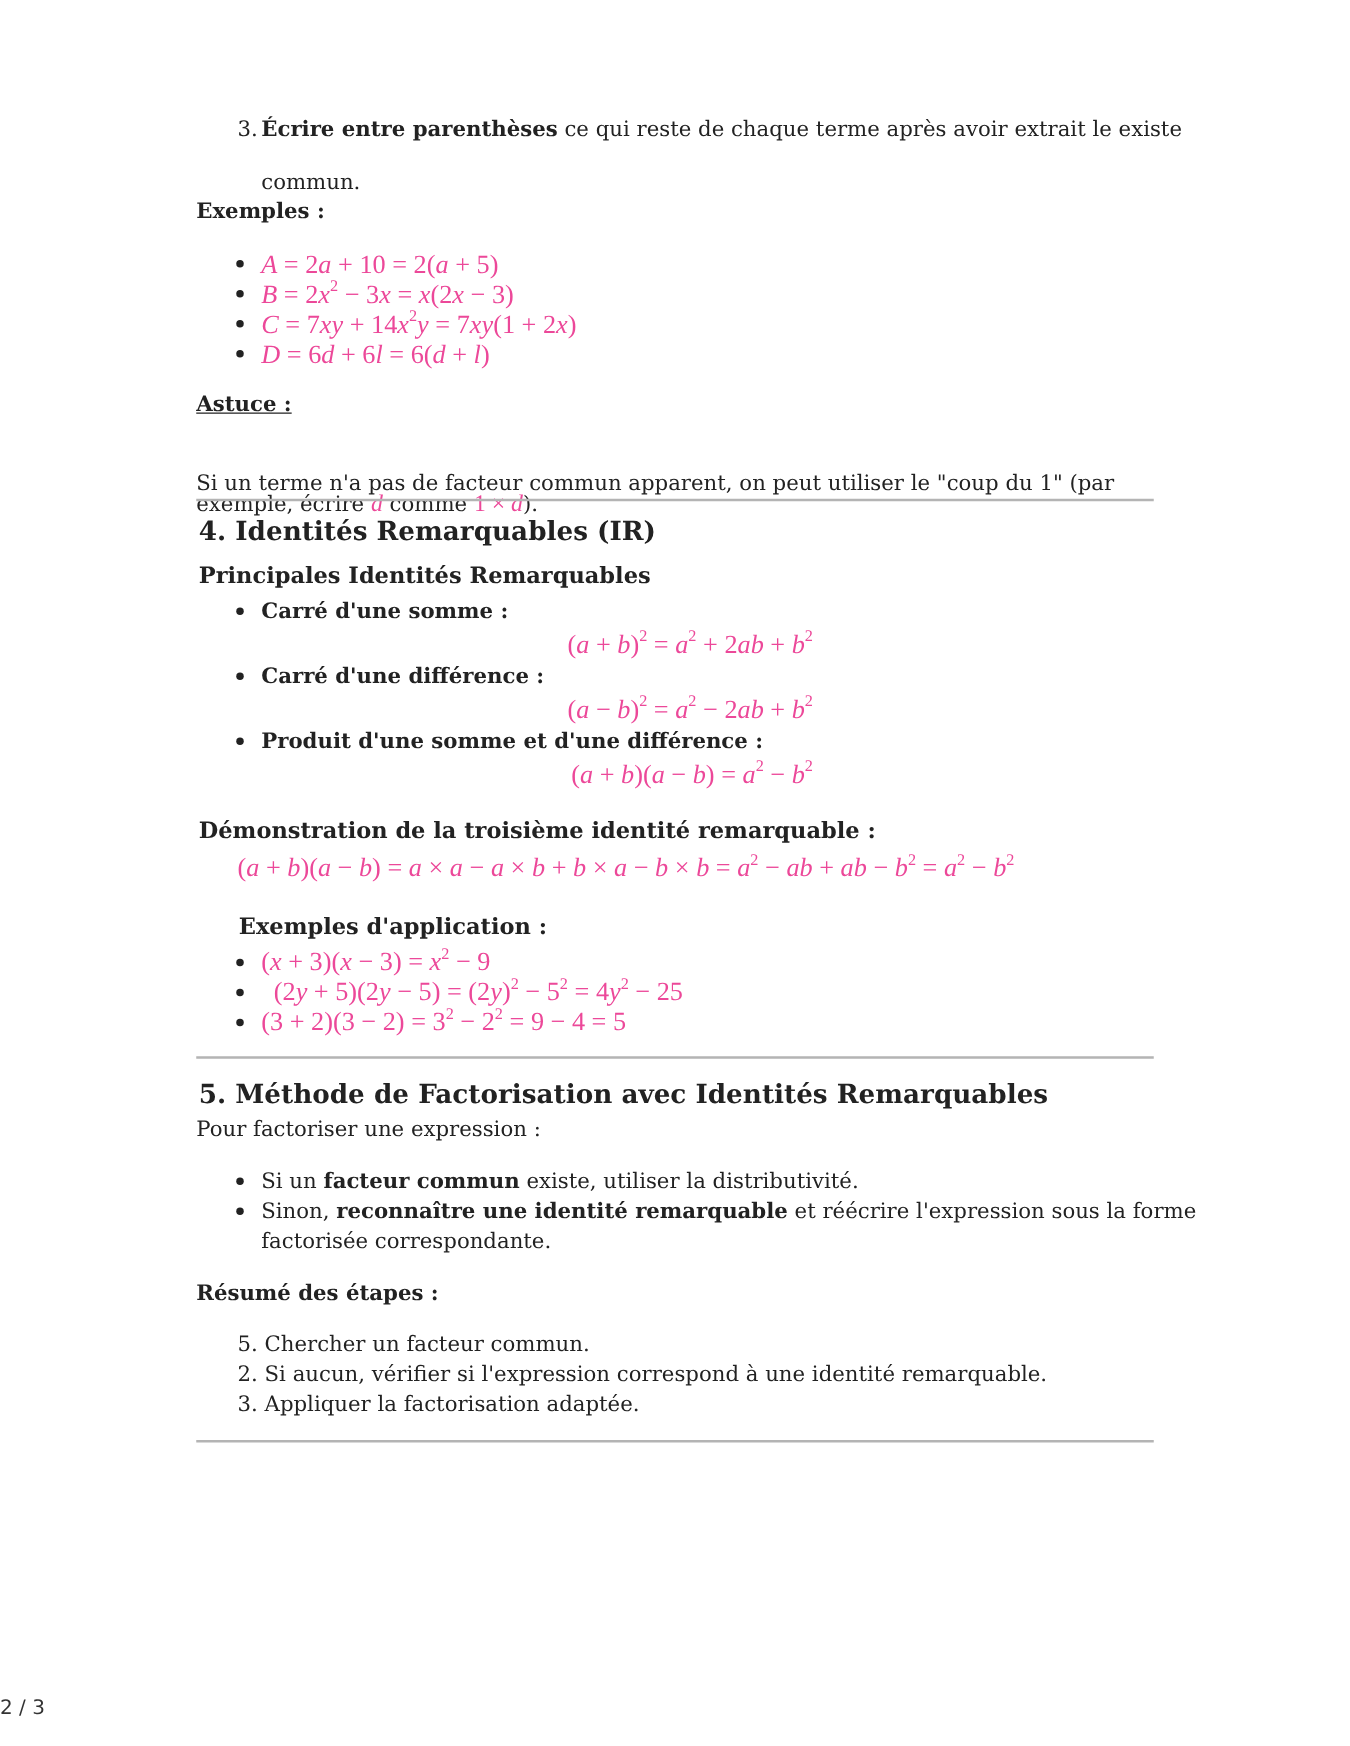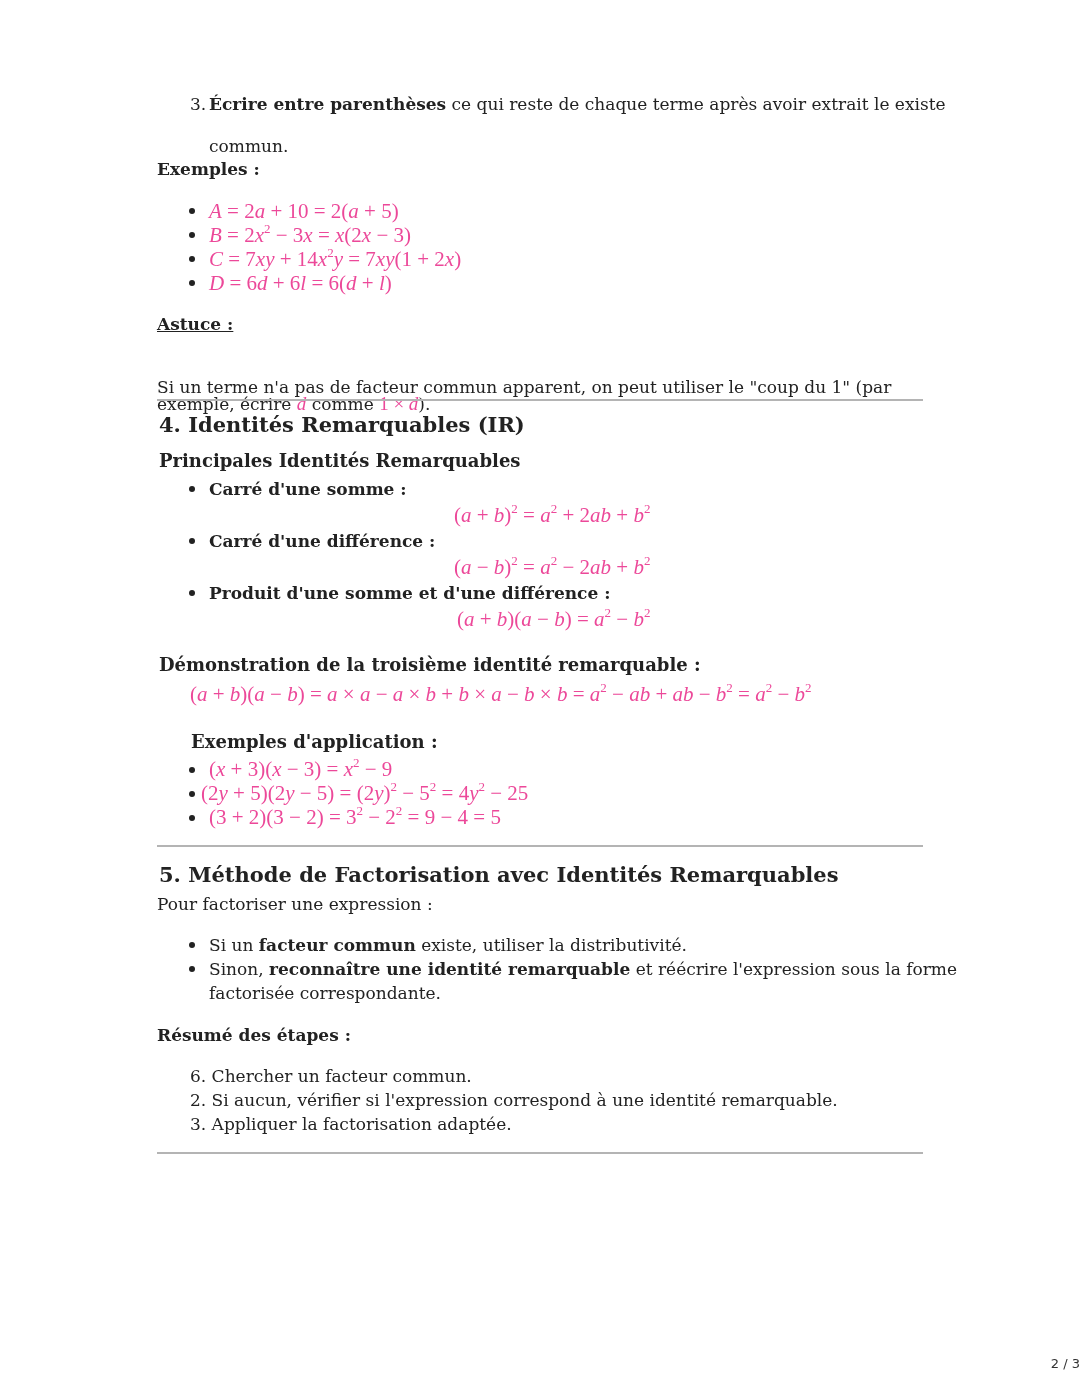--- a/index.html
+++ b/index.html
@@ -13,21 +13,21 @@
   .abs { position: absolute; }
   .txt { font-family: "DejaVu Serif", serif; font-size: 17px; line-height: 24px; color: #222; white-space: nowrap; }
   .bold { font-weight: bold; }
   .math { font-family: "Liberation Serif", "DejaVu Serif", serif; font-size: 21px; line-height: 24px; color: #ec4899; white-space: nowrap; }
   .math i { font-style: italic; }
   .math sup { font-size: 13px; vertical-align: 9px; line-height: 0; font-style: normal; }
   .h2 { font-family: "DejaVu Serif", serif; font-weight: bold; font-size: 21px; color: #222; white-space: nowrap; }
   .h3 { font-family: "DejaVu Serif", serif; font-weight: bold; font-size: 18px; color: #222; white-space: nowrap; }
   .bullet { position: absolute; width: 6px; height: 6px; border-radius: 50%; background: #222; }
   hr.rule { position: absolute; left: 157px; width: 766px; height: 0; border: none; border-top: 2px solid #b4b4b4; }
-  .footer { position: absolute; top: 1356px; left: 0; width: 1080px; text-align: right; font-family: "DejaVu Sans", sans-serif; font-size: 13px; color: #333; }
+  .footer { position: absolute; top: 1356px; left: 0; width: 1080px; text-align: left; font-family: "DejaVu Sans", sans-serif; font-size: 16px; color: #333; }
 </style>
 </head>
 <body>
 
 <div class="abs txt" style="left:190px; top:92px;">3.</div>
 <div class="abs txt" style="left:209px; top:92px;">
   <span class="bold">Écrire entre parenthèses</span><span> ce qui reste de chaque terme après avoir extrait le existe</span>
 </div>
 <div class="abs txt" style="left:209px; top:116px;margin-top:18px;">commun.</div>
 
@@ -65,39 +65,39 @@
 <div class="abs txt bold" style="left:209px; top:581px;">Produit d'une somme et d'une différence :</div>
 <div class="abs math" style="left:457px; top:607px;">(<i>a</i> + <i>b</i>)(<i>a</i> − <i>b</i>) = <i>a</i><sup>2</sup> − <i>b</i><sup>2</sup></div>
 
 <div class="abs h3" style="left:159px; top:654px;">Démonstration de la troisième identité remarquable :</div>
 <div class="abs math" style="left:190px; top:682px;">(<i>a</i> + <i>b</i>)(<i>a</i> − <i>b</i>) = <i>a</i> × <i>a</i> − <i>a</i> × <i>b</i> + <i>b</i> × <i>a</i> − <i>b</i> × <i>b</i> = <i>a</i><sup>2</sup> − <i>ab</i> + <i>ab</i> − <i>b</i><sup>2</sup> = <i>a</i><sup>2</sup> − <i>b</i><sup>2</sup></div>
 
 <div class="abs h3" style="left:159px; top:731px;margin-left:32px;">Exemples d'application :</div>
 <div class="bullet" style="left:189px; top:767px;"></div>
 <div class="abs math" style="left:209px; top:757px;">(<i>x</i> + 3)(<i>x</i> − 3) = <i>x</i><sup>2</sup> − 9</div>
 <div class="bullet" style="left:189px; top:791px;"></div>
-<div class="abs math" style="left:201px; top:781px;">(2<i>y</i> + 5)(2<i>y</i> − 5) = (2<i>y</i>)<sup>2</sup> − 5<sup>2</sup> = 4<i>y</i><sup>2</sup> − 25</div>
+<div class="abs math" style="left:219px; top:781px;">(2<i>y</i> + 5)(2<i>y</i> − 5) = (2<i>y</i>)<sup>2</sup> − 5<sup>2</sup> = 4<i>y</i><sup>2</sup> − 25</div>
 <div class="bullet" style="left:189px; top:815px;"></div>
 <div class="abs math" style="left:209px; top:805px;text-align:right;">(3 + 2)(3 − 2) = 3<sup>2</sup> − 2<sup>2</sup> = 9 − 4 = 5</div>
 
 <hr class="rule" style="top:845px;">
 
 <div class="abs h2" style="left:159px; top:862px;">5. Méthode de Factorisation avec Identités Remarquables</div>
 <div class="abs txt" style="left:157px; top:892px;">Pour factoriser une expression :</div>
 
 <div class="bullet" style="left:189px; top:942px;"></div>
 <div class="abs txt" style="left:209px; top:933px;">
   <span>Si un </span><span class="bold">facteur commun</span><span> existe, utiliser la distributivité.</span>
 </div>
 <div class="bullet" style="left:189px; top:966px;"></div>
 <div class="abs txt" style="left:209px; top:957px;">
   <span>Sinon, </span><span class="bold">reconnaître une identité remarquable</span><span> et réécrire l'expression sous la forme</span>
 </div>
 <div class="abs txt" style="left:209px; top:981px;">factorisée correspondante.</div>
 
 <div class="abs txt bold" style="left:157px; top:1023px;">Résumé des étapes :</div>
-<div class="abs txt" style="left:190px; top:1064px;">6. Chercher un facteur commun.</div>
+<div class="abs txt" style="left:190px; top:1064px;">5. Chercher un facteur commun.</div>
 <div class="abs txt" style="left:190px; top:1088px;">2. Si aucun, vérifier si l'expression correspond à une identité remarquable.</div>
 <div class="abs txt" style="left:190px; top:1112px;">3. Appliquer la factorisation adaptée.</div>
 
 <hr class="rule" style="top:1152px;">
 
 <div class="footer">2 / 3</div>
 
 </body></html>

